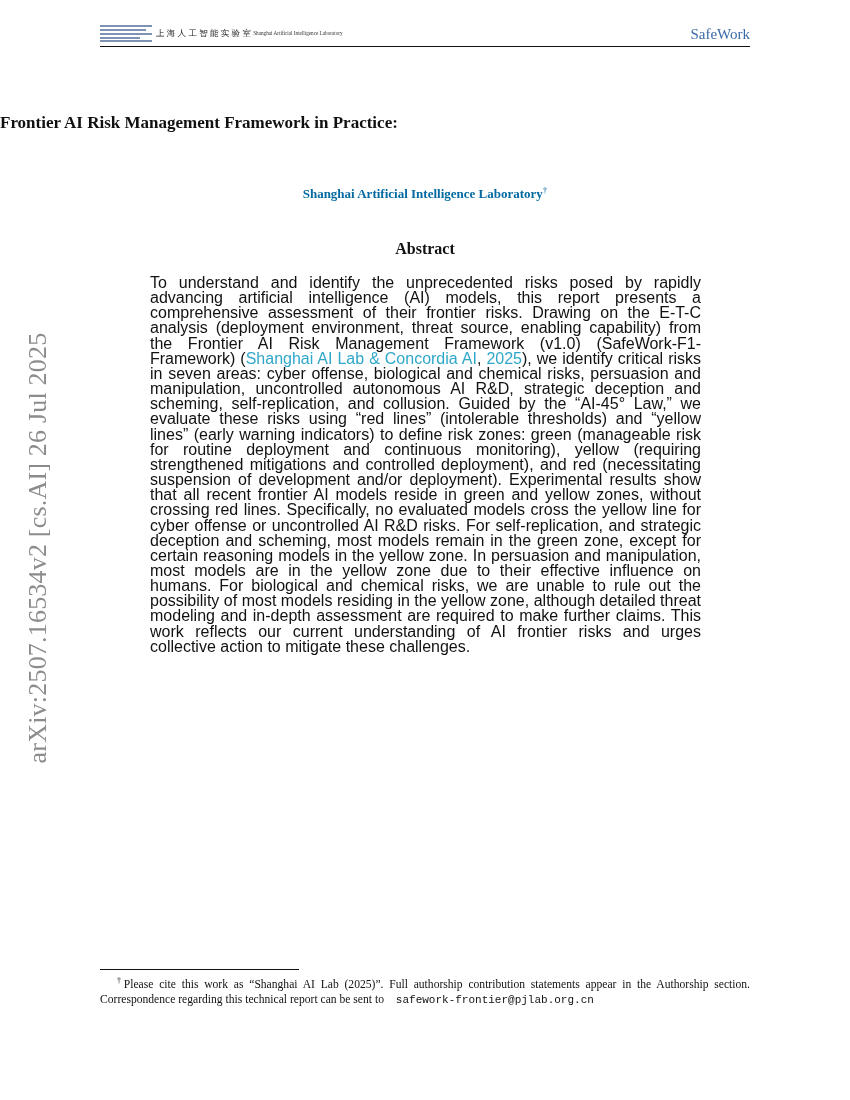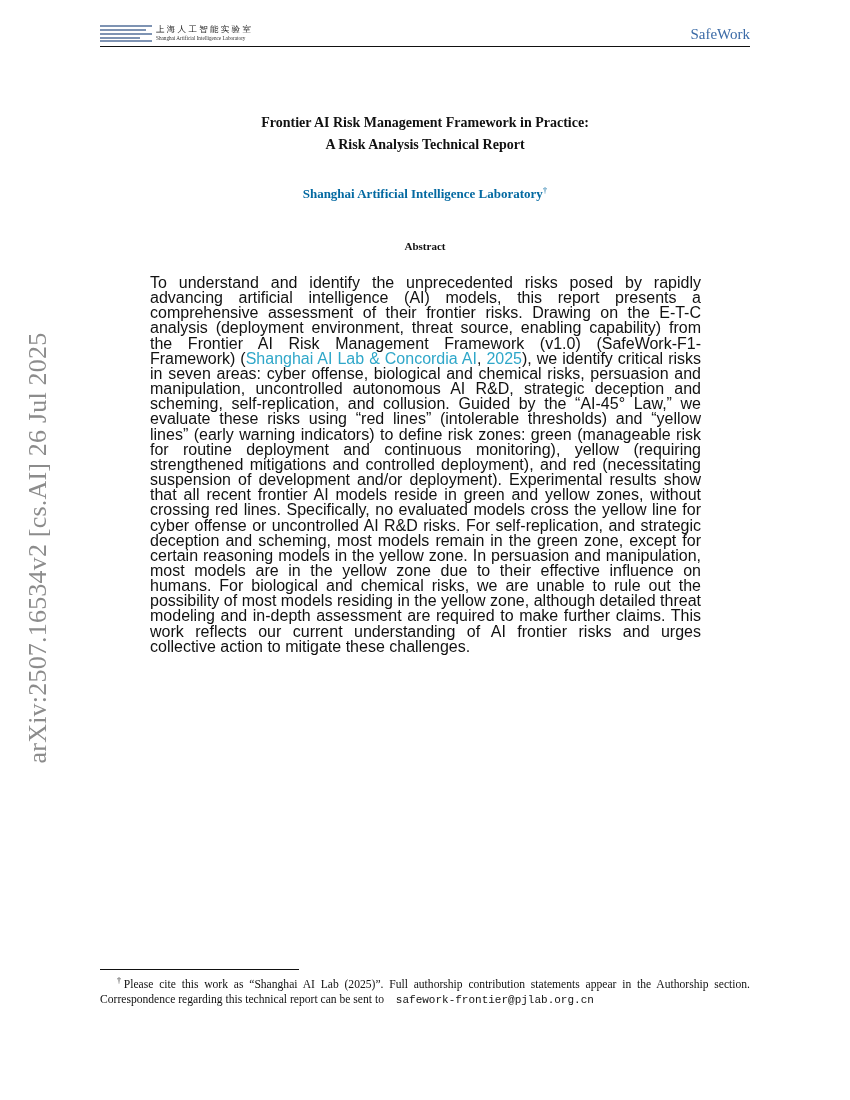--- a/index.html
+++ b/index.html
@@ -5,39 +5,39 @@
   html, body { margin: 0; padding: 0; background: #ffffff; }
   body { width: 850px; height: 1100px; position: relative; overflow: hidden;
          font-family: "DejaVu Serif", "Liberation Serif", serif; color: #111; }
 
   
   .header { position: absolute; left: 100px; top: 22px; width: 650px; height: 24px;
             border-bottom: 1px solid #111; }
   .logo { position: absolute; left: 0; top: 2px; display: flex; align-items: center; }
   .logo-mark { width: 52px; height: 18px; position: relative; }
   .logo-mark span { position: absolute; left: 0; height: 2px; background: #7e93b3; }
-  .logo-text { margin-left: 4px; display: flex; flex-direction: column; line-height: 1; }
+  .logo-text { margin-left: 4px; display: flex; flex-direction: row; line-height: 1; }
   .logo-cn { font-family: "DejaVu Serif", serif; font-size: 8.5px; letter-spacing: 2.3px; color: #222; }
   .logo-en { font-family: "Liberation Serif", serif; font-size: 5.2px; color: #333; margin-top: 2px; }
   .brand { position: absolute; right: 0; top: 4px; font-family: "Liberation Serif", serif;
            font-weight: normal; font-size: 15px; color: #3a6aa6; }
 
   
   .arxiv { position: absolute; left: 38px; top: 548px; transform: translate(-50%, -50%) rotate(-90deg);
            white-space: nowrap; font-family: "Liberation Serif", serif; font-size: 26px; color: #8c8c8c;
            letter-spacing: 0.2px; }
 
   
-  .title { position: absolute; left: 0; width: 850px; top: 112px; text-align: center;
-           font-family: "Liberation Serif", serif; font-weight: bold; font-size: 14px; line-height: 22px; color: #111; }
+  .title { position: absolute; left: 0; width: 850px; top: 112px; text-align: left;
+           font-family: "Liberation Serif", serif; font-weight: bold; font-size: 17px; line-height: 22px; color: #111; }
   .author { position: absolute; left: 0; width: 850px; top: 185px; text-align: center;
             font-family: "Liberation Serif", serif; font-weight: bold; font-size: 13px; color: #0369a1; }
   .author sup { font-size: 9px; font-weight: normal; }
   .abstract-h { position: absolute; left: 0; width: 850px; top: 240px; text-align: center;
-                font-family: "Liberation Serif", serif; font-weight: bold; font-size: 11px; color: #111; }
+                font-family: "Liberation Serif", serif; font-weight: bold; font-size: 16px; color: #111; }
 
   .abstract { position: absolute; left: 150px; top: 275px; width: 551px;
               font-family: Liberation Sans, sans-serif; font-size: 16px; line-height: 15.15px;
               text-align: justify; color: #111; hyphens: manual; }
   .abstract .cite { color: #2fa7c9; }
 
   
   .fn-rule { position: absolute; left: 100px; top: 969px; width: 199px; height: 1px; background: #111; }
   .footnote { position: absolute; left: 100px; top: 973px; width: 650px;
               font-family: "Liberation Serif", serif; font-size: 11.6px; line-height: 15px;
@@ -63,21 +63,20 @@
       <span class="logo-en">Shanghai Artificial Intelligence Laboratory</span>
     </div>
   </div>
   <div class="brand">SafeWork</div>
 </div>
 
 <div class="arxiv">arXiv:2507.16534v2  [cs.AI]  26 Jul 2025</div>
 
 <div class="title">
   <div>Frontier AI Risk Management Framework in Practice:</div>
-  <div>A Risk Analysis Technical Report</div>
 </div>
 
 <div class="author">
   <span>Shanghai Artificial Intelligence Laboratory</span><sup>†</sup>
 </div>
 
 <div class="abstract-h">Abstract</div>
 
 <div class="abstract"><span>To understand and identify the unprecedented risks posed by rapidly advancing artificial intelligence (AI) models, this report presents a comprehensive assessment of their frontier risks. Drawing on the E-T-C analysis (deployment environment, threat source, enabling capa­bility) from the Frontier AI Risk Management Framework (v1.0) (SafeWork-F1-Framework) (</span><span class="cite">Shanghai AI Lab &amp; Concordia AI</span><span>, </span><span class="cite">2025</span><span>), we identify critical risks in seven areas: cyber offense, biological and chemical risks, persuasion and manipulation, uncontrolled autonomous AI R&amp;D, strategic deception and scheming, self-replication, and collusion. Guided by the “AI-45° Law,” we evaluate these risks using “red lines” (intolerable thresholds) and “yellow lines” (early warning indicators) to define risk zones: green (manageable risk for routine deployment and continuous monitoring), yellow (requiring strengthened mitigations and con­trolled deployment), and red (necessitating suspension of development and/or deployment). Experimental results show that all recent frontier AI models reside in green and yellow zones, without crossing red lines. Specifically, no evaluated models cross the yellow line for cyber offense or uncontrolled AI R&amp;D risks. For self-replication, and strategic deception and scheming, most models remain in the green zone, except for certain reasoning models in the yellow zone. In persuasion and manipulation, most models are in the yellow zone due to their effective influence on humans. For biological and chemical risks, we are unable to rule out the possibility of most models residing in the yellow zone, although detailed threat modeling and in-depth assessment are required to make further claims. This work reflects our current understanding of AI frontier risks and urges collective action to mitigate these challenges.</span></div>
 

